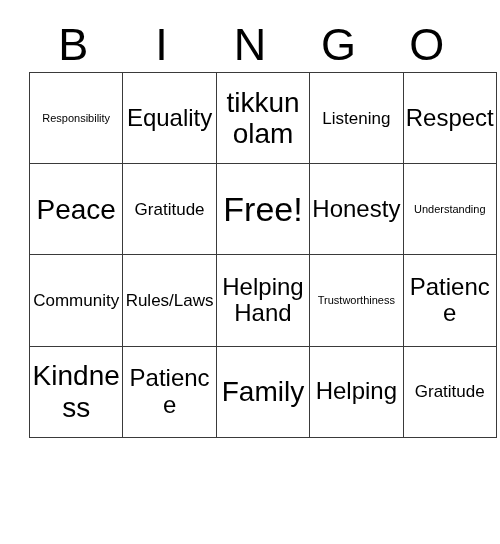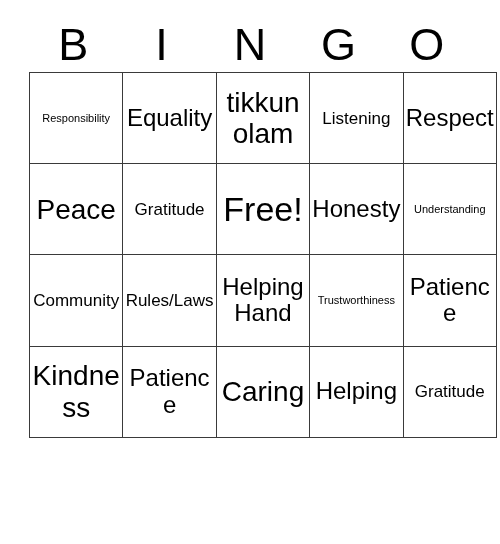--- a/index.html
+++ b/index.html
@@ -135,21 +135,21 @@
           </td>
       </tr>
       <tr>
         <td>
             <span class="cell-text fs-xxl">Kindness</span>
           </td>
         <td>
             <span class="cell-text fs-xl">Patience</span>
           </td>
         <td>
-            <span class="cell-text fs-xxl">Caring</span>
+            <span class="cell-text fs-xxl">Family</span>
           </td>
         <td>
             <span class="cell-text fs-xl">Helping</span>
           </td>
         <td>
             <span class="cell-text fs-md">Gratitude</span>
           </td>
       </tr>
     </tbody>
   </table>

